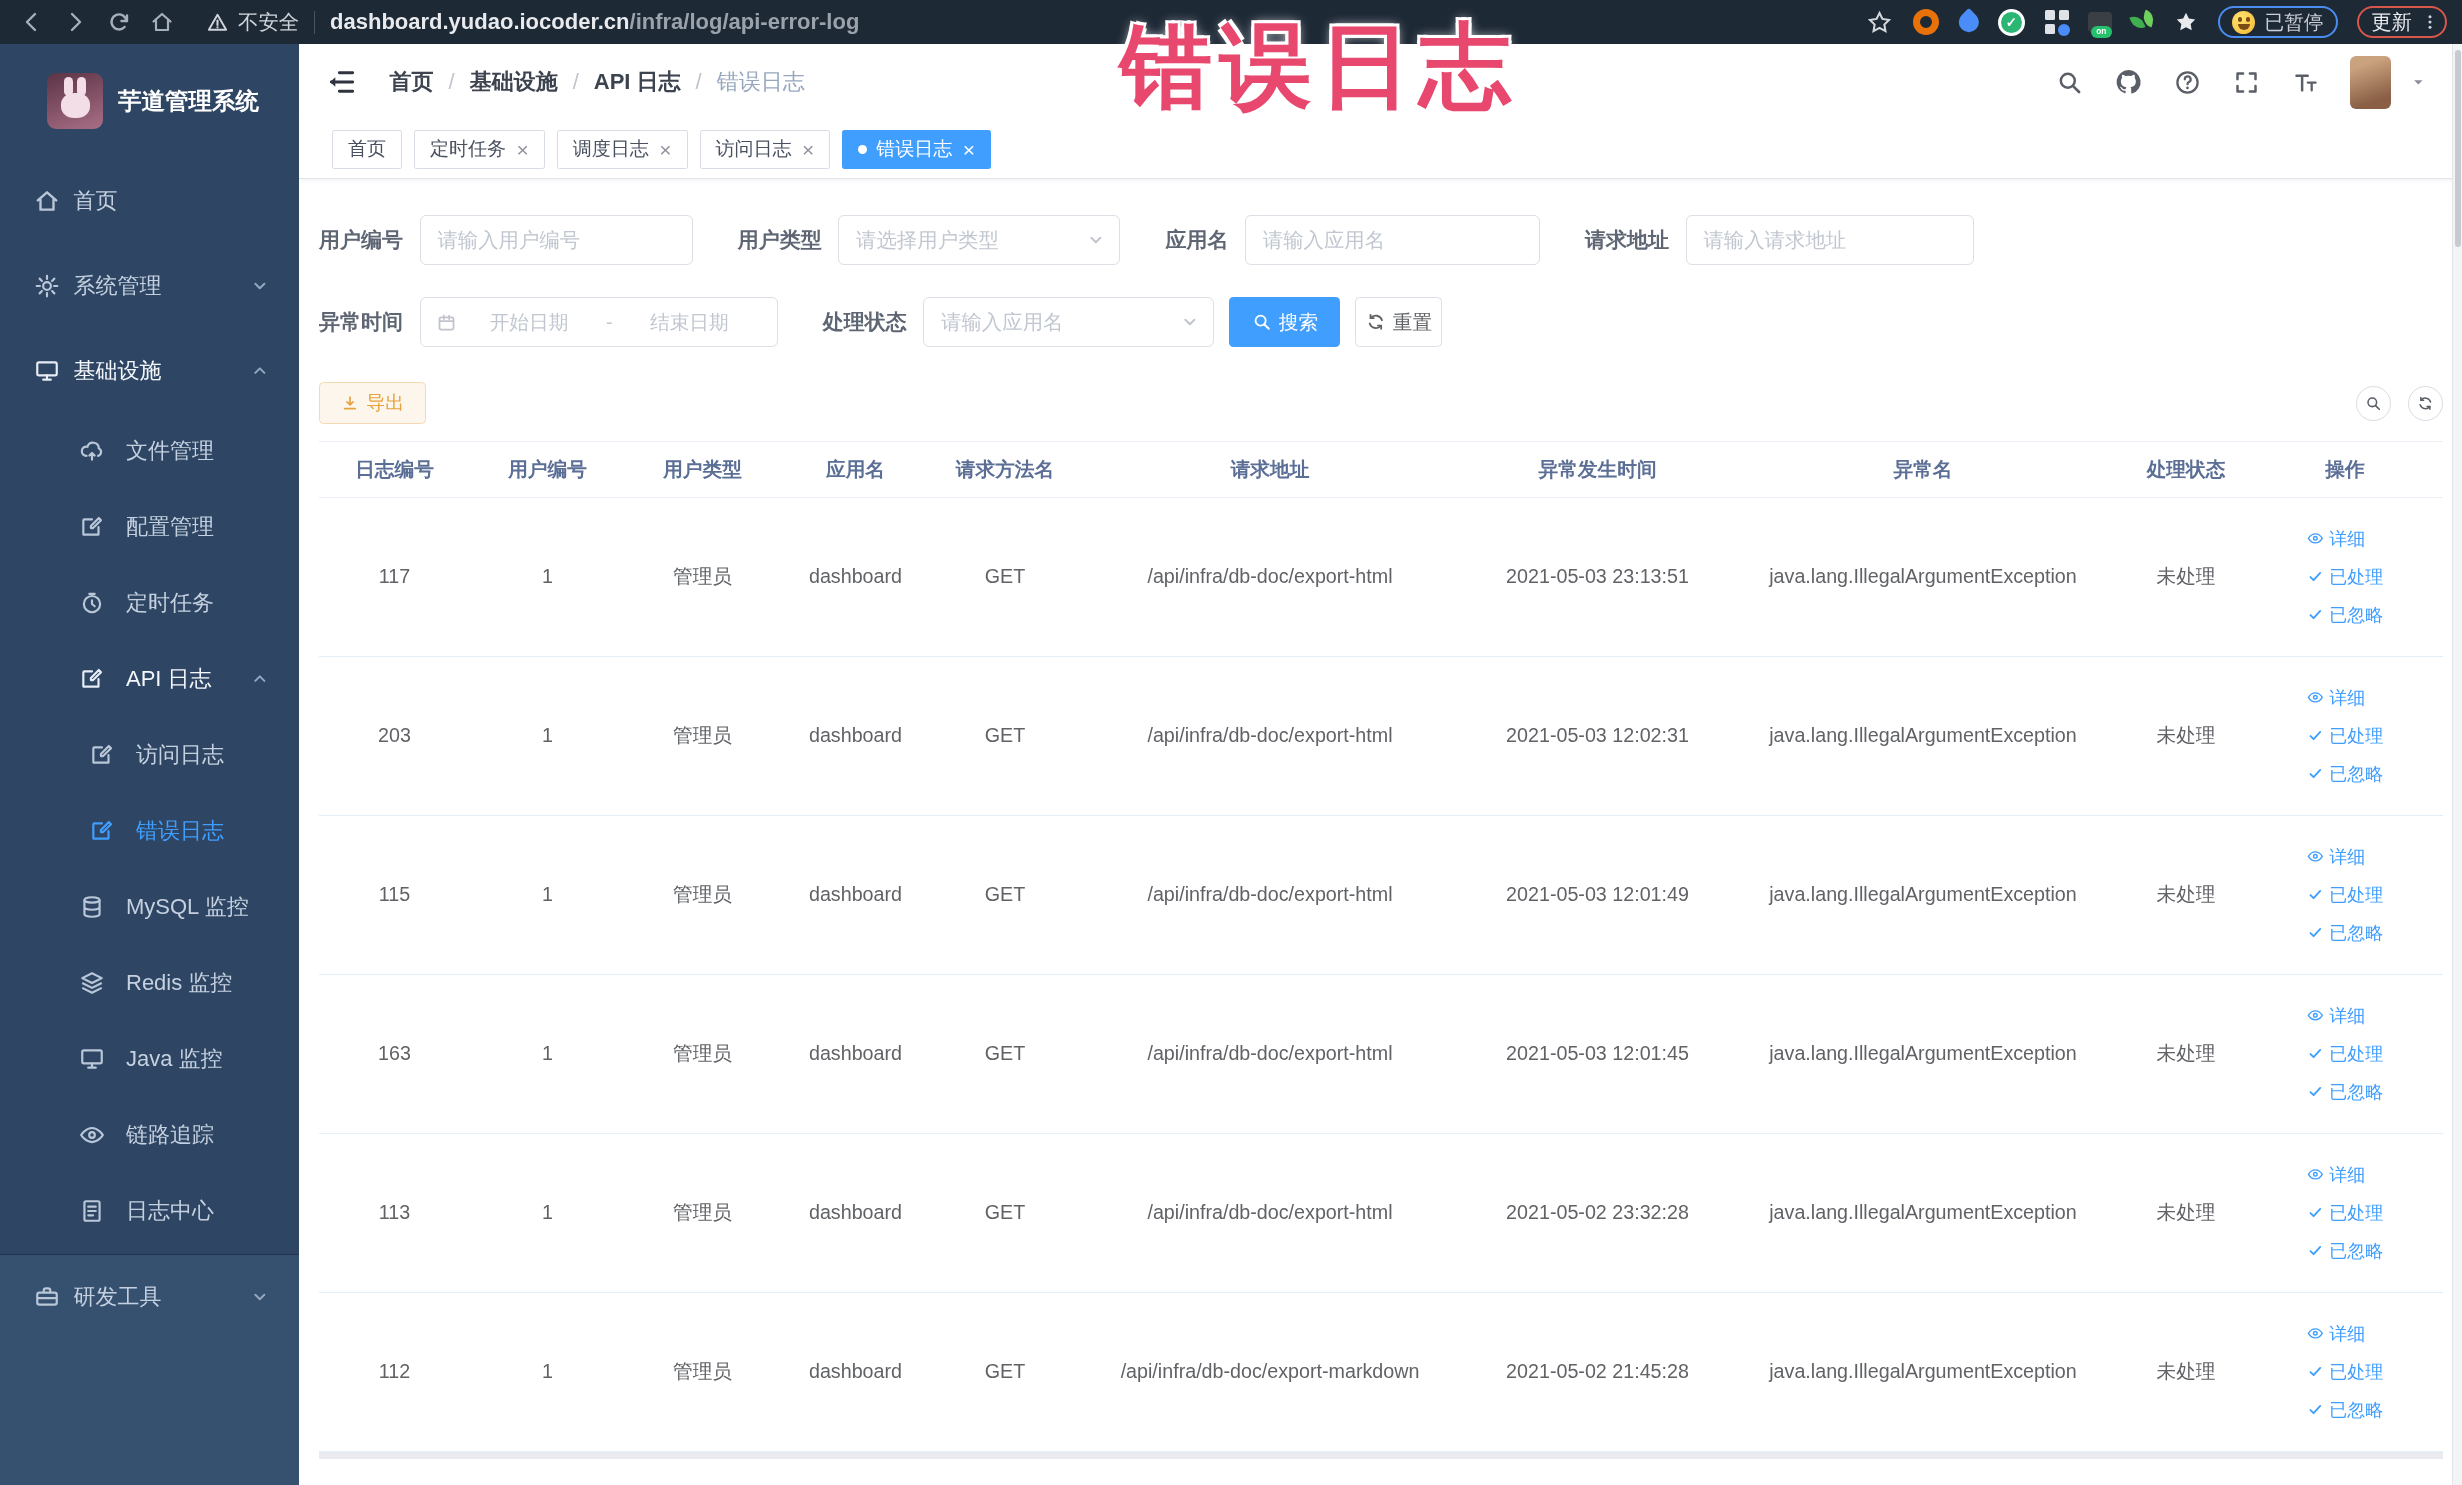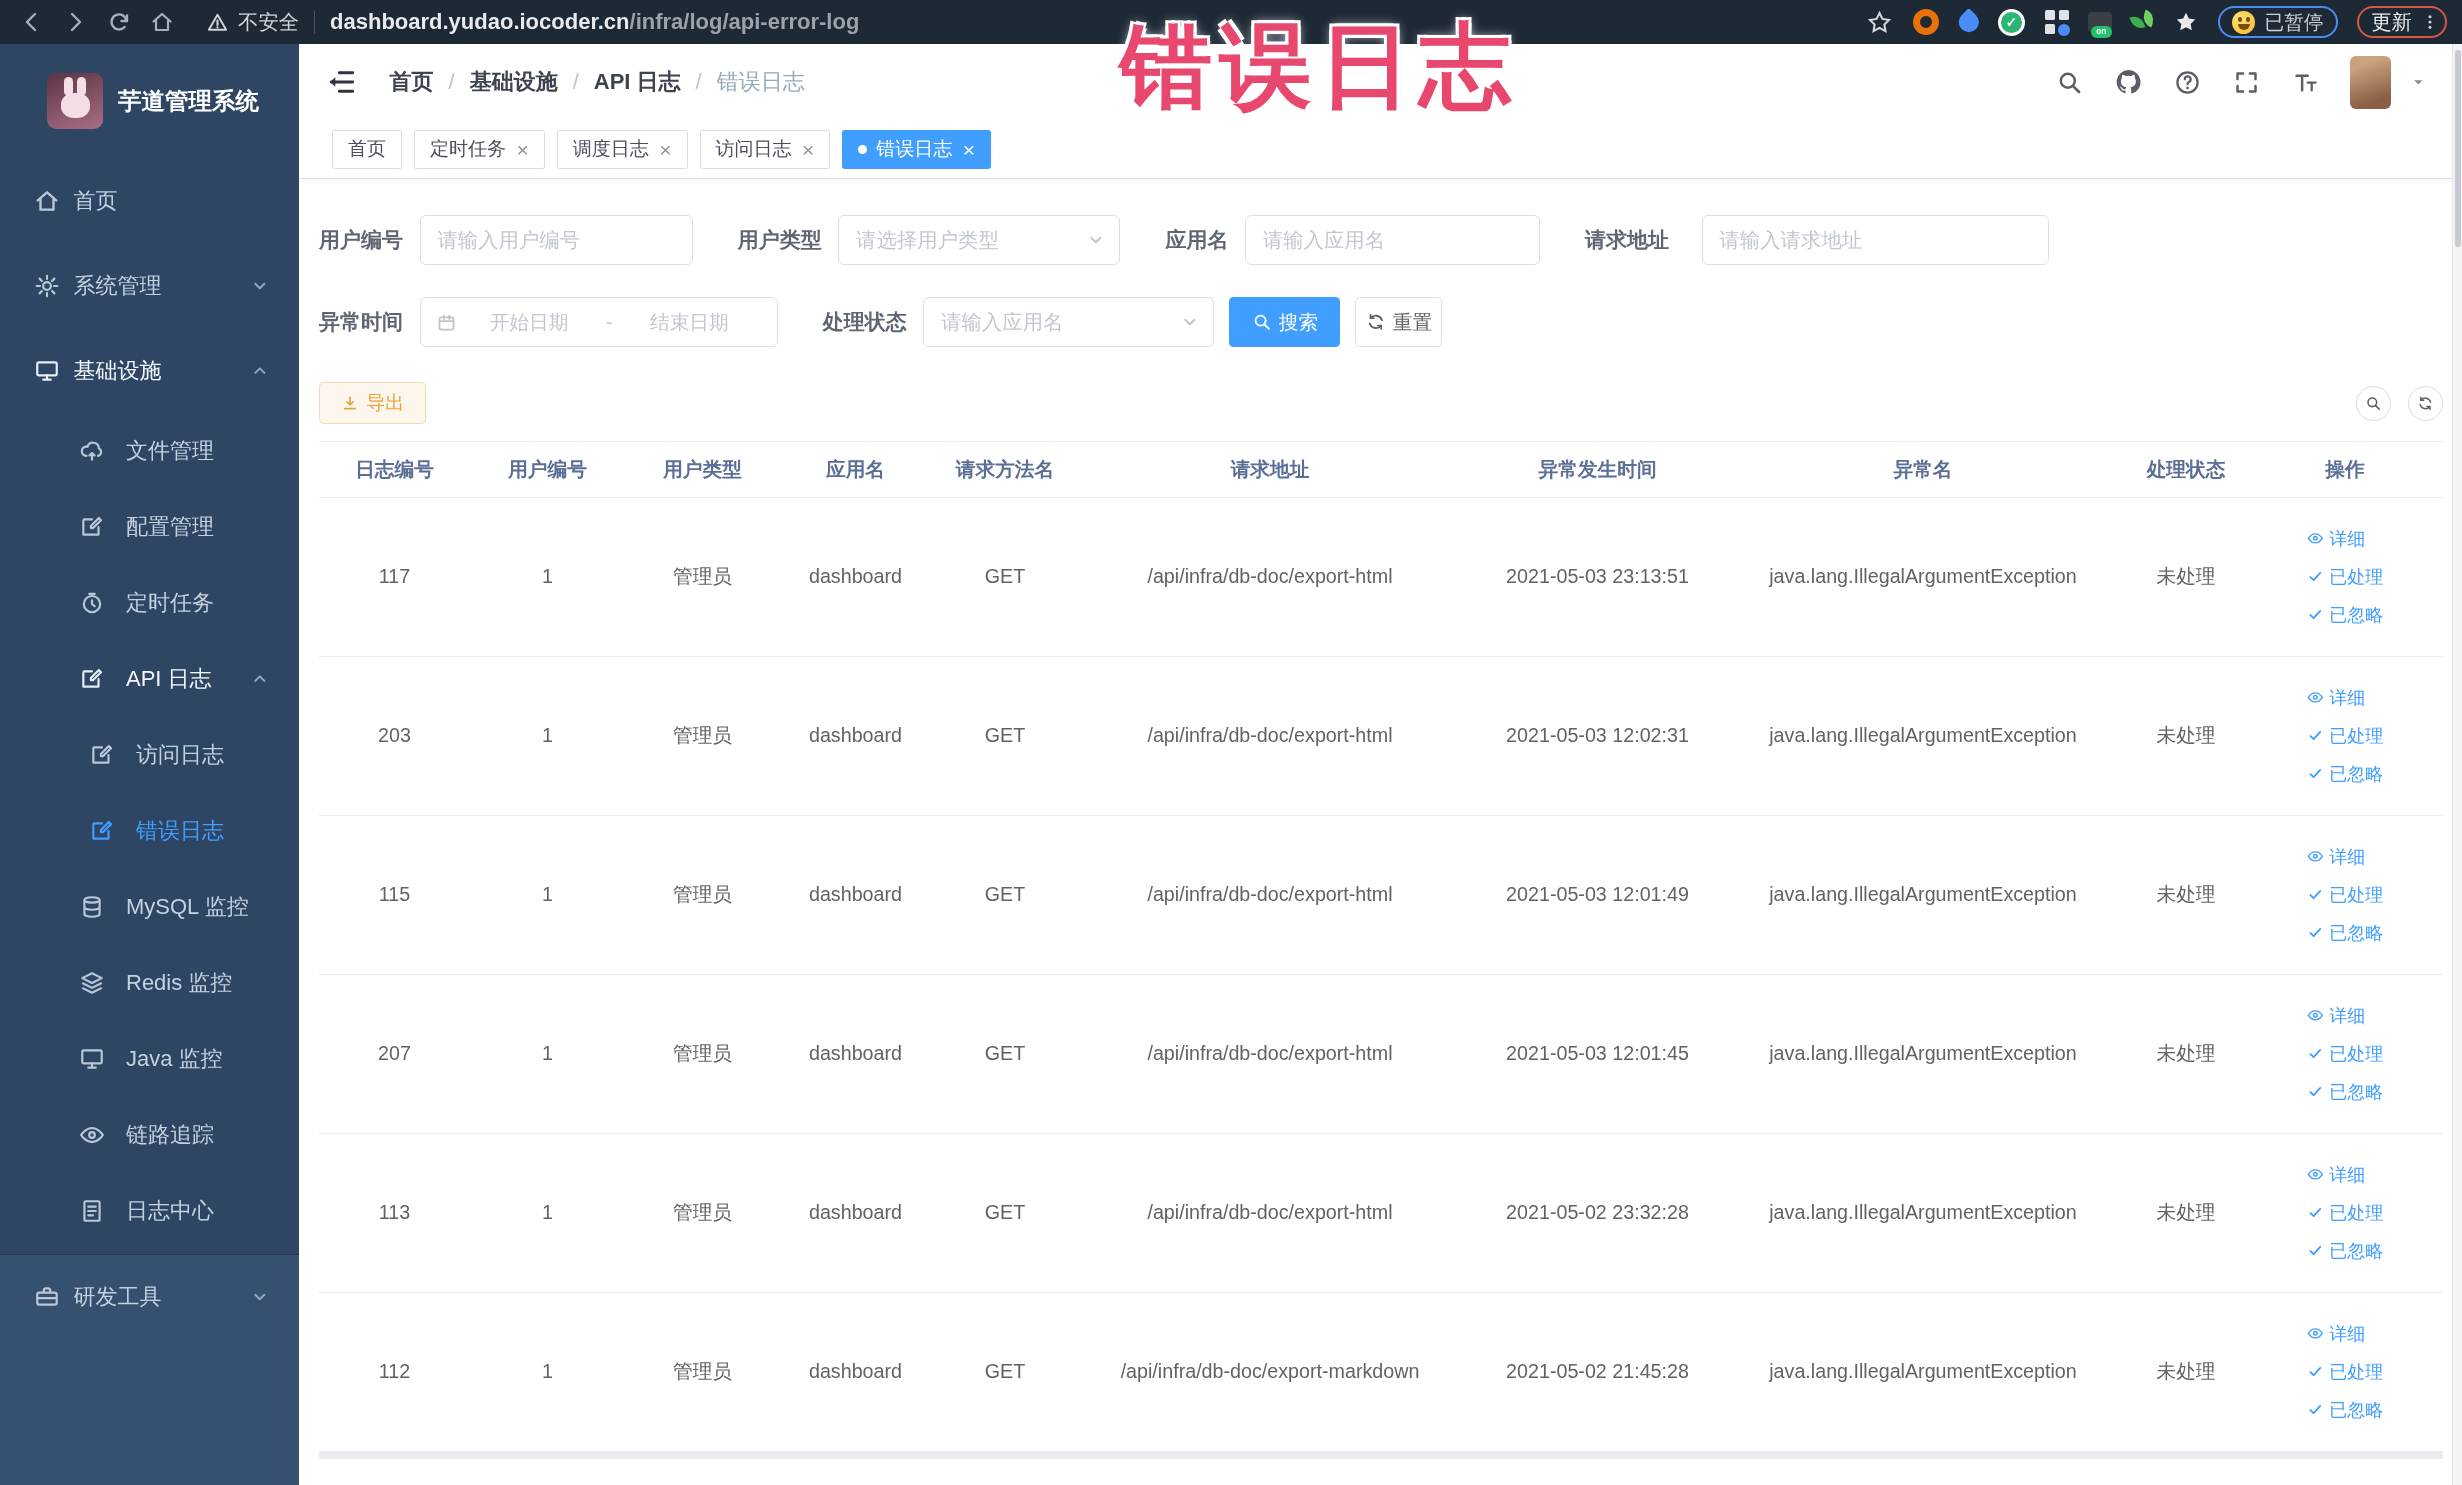--- a/index.html
+++ b/index.html
@@ -102,21 +102,21 @@
 
   
   .form-row { display:flex; align-items:center; }
   .form-row.r1 { margin-top:36px; }
   .form-row.r2 { margin-top:32px; }
   .f-item { display:flex; align-items:center; margin-right:45px; }
   .f-label { font-size:21px; font-weight:700; color:#5f6673; margin-right:16.7px; white-space:nowrap; }
   .inp { height:50px; border:0.8px solid #dcdfe6; border-radius:6px; padding:0 16.7px; font-size:20.4px;
     color:#606266; font-family:"Liberation Sans",sans-serif; outline:none; background:#fff; }
   .inp::placeholder { color:#c1c7d0; }
-  .w1{ width:273px; } .w3{ width:295px; } .w4{ width:347px;margin-left:16px; }
+  .w1{ width:273px; } .w3{ width:295px; } .w4{ width:288px; }
   .fake-select { position:relative; height:50px; border:0.8px solid #dcdfe6; border-radius:6px;
     display:flex; align-items:center; padding:0 45px 0 16.7px; background:#fff; }
   .fake-select .ph { font-size:20.4px; color:#c1c7d0; white-space:nowrap; }
   .fake-select .sel-caret { position:absolute; right:13.6px; width:19.7px; height:19.7px; color:#c0c4cc; }
   .ws1 { width:282px; } .ws2 { width:291px; }
   .date-range { height:50px; width:358px; border:0.8px solid #dcdfe6; border-radius:6px; background:#fff;
     display:flex; align-items:center; padding:0 15px; }
   .date-range .cal { width:21px; height:21px; color:#c0c4cc; flex:0 0 auto; }
   .date-range .dph { flex:1; text-align:center; font-size:19.7px; color:#c1c7d0; white-space:nowrap; }
   .date-range .dsep { color:#c1c7d0; font-size:19.7px; margin:0 4.5px; }
@@ -734,21 +734,21 @@
                     <svg viewBox="0 0 22 22" width="16.7" height="16.7">
                       <use href="#i-check"></use>
                     </svg>
                     <span>已忽略</span>
                   </span>
               </span>
             </span>
           </div>
 
           <div class="t-row">
-            <span class="tc c1">207</span>
+            <span class="tc c1">163</span>
             <span class="tc c2">1</span>
             <span class="tc c3">管理员</span>
             <span class="tc c4">dashboard</span>
             <span class="tc c5">GET</span>
             <span class="tc c6">/api/infra/db-doc/export-html</span>
             <span class="tc c7">2021-05-03 12:01:45</span>
             <span class="tc c8">java.lang.IllegalArgumentException</span>
             <span class="tc c9">未处理</span>
             <span class="tc c10">
               <span class="ops-inner">

